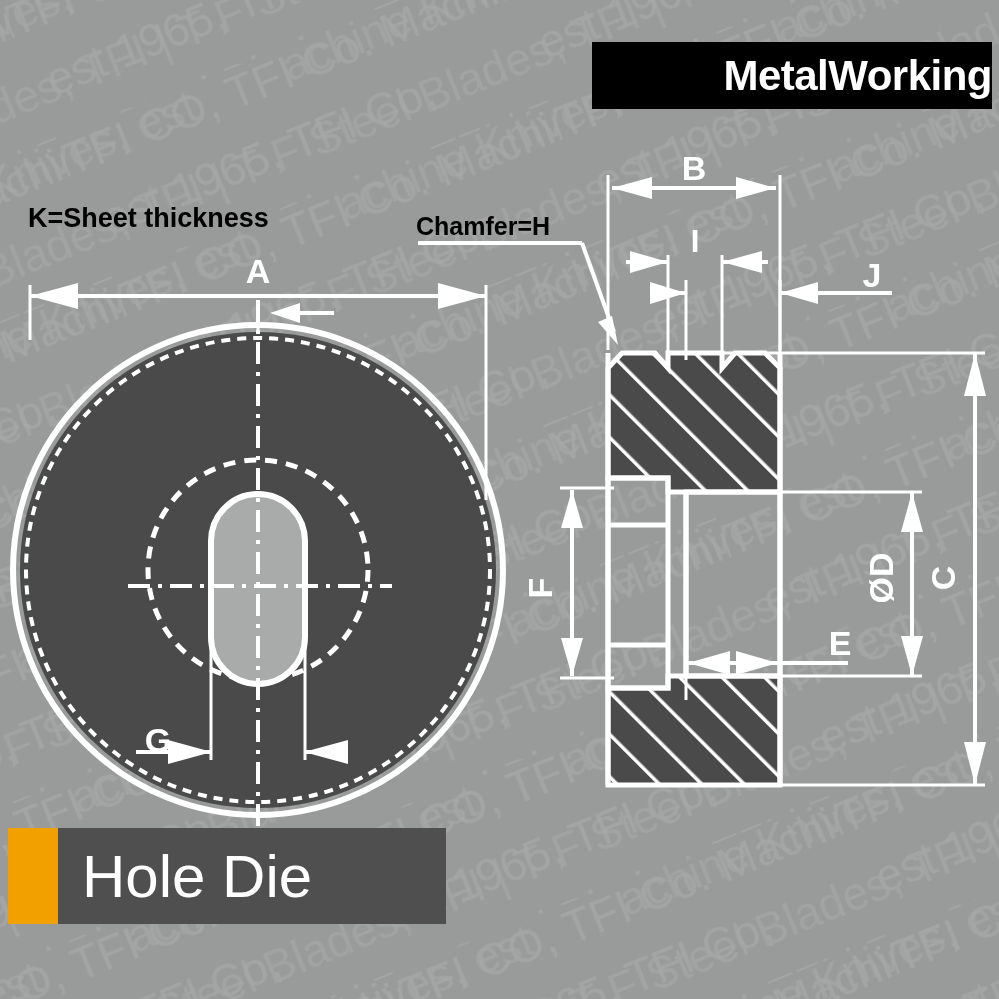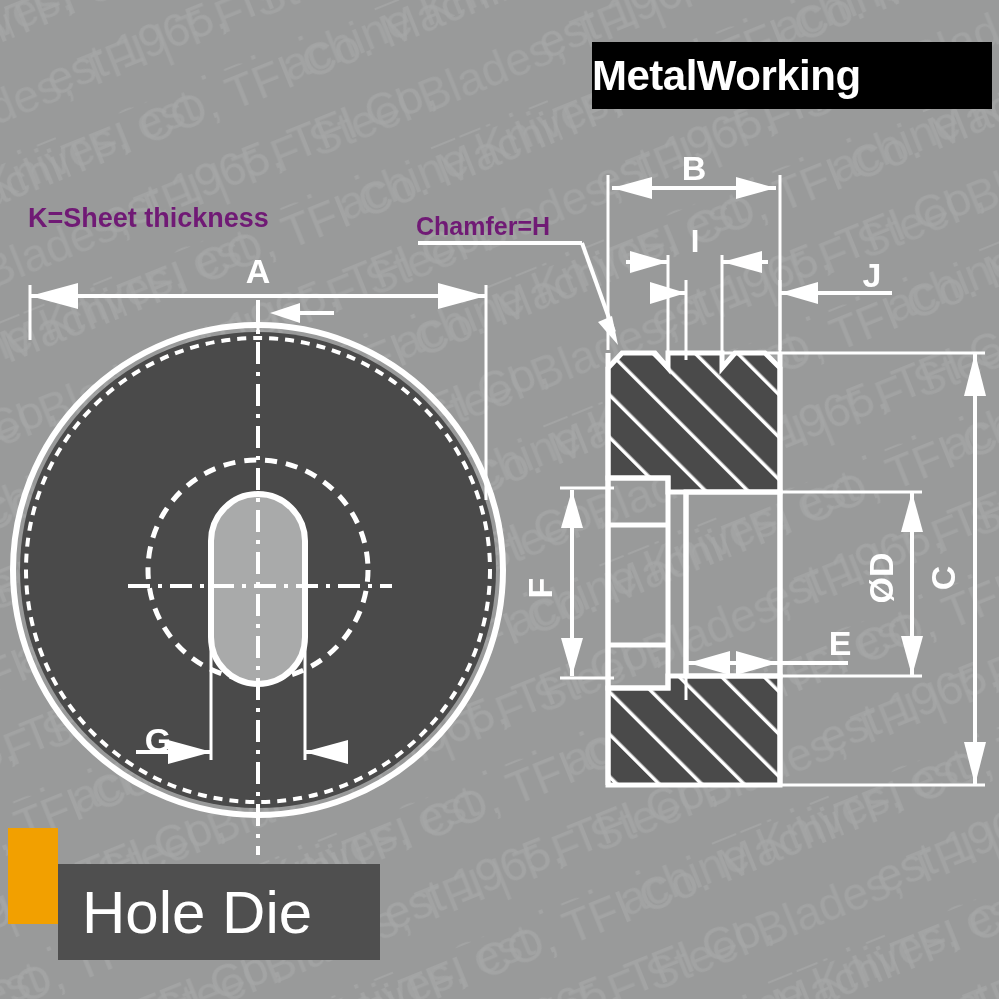--- a/index.html
+++ b/index.html
@@ -14,48 +14,48 @@
   #stage{position:absolute;left:0;top:0;width:999px;height:999px;}
   #wm, #drawing, #chrome{position:absolute;left:0;top:0;width:999px;height:999px;}
   #wm{z-index:1;}
   #drawing{z-index:2;}
   #chrome{z-index:3;}
 
   
   .banner{
     position:absolute;
     background:#000;
-    display:flex;align-items:center;justify-content:flex-start;
+    display:flex;align-items:center;justify-content:flex-end;
   }
   .banner .btxt{
     color:#fff;font-weight:bold;
     font-size:42px;letter-spacing:-0.5px;
     white-space:nowrap;
   }
   #brand-banner{left:592px;top:42px;width:400px;height:67px;}
 
   
   #title-accent{
     position:absolute;left:8px;top:828px;width:50px;height:96px;
     background:#f2a000;
   }
   #title-plate{
-    position:absolute;left:58px;top:864px;width:322px;height:96px;
+    position:absolute;left:58px;top:828px;width:388px;height:96px;
     background:#4f4f4f;
     display:flex;align-items:center;
   }
   #title-plate .ttxt{
     color:#ffffff;font-size:60px;font-weight:300;
     padding-left:24px;white-space:nowrap;
     font-family:"Liberation Sans", sans-serif;
   }
 
   
   .lbl{
-    position:absolute;color:#701a75;font-weight:bold;
+    position:absolute;color:#000000;font-weight:bold;
     white-space:nowrap;line-height:1;
   }
   #lbl-k{left:28px;top:205px;font-size:27px;}
   #lbl-chamfer{left:416px;top:214px;font-size:25px;text-align:center;}
 </style>
 </head>
 <body>
 
 <div id="stage">
 

